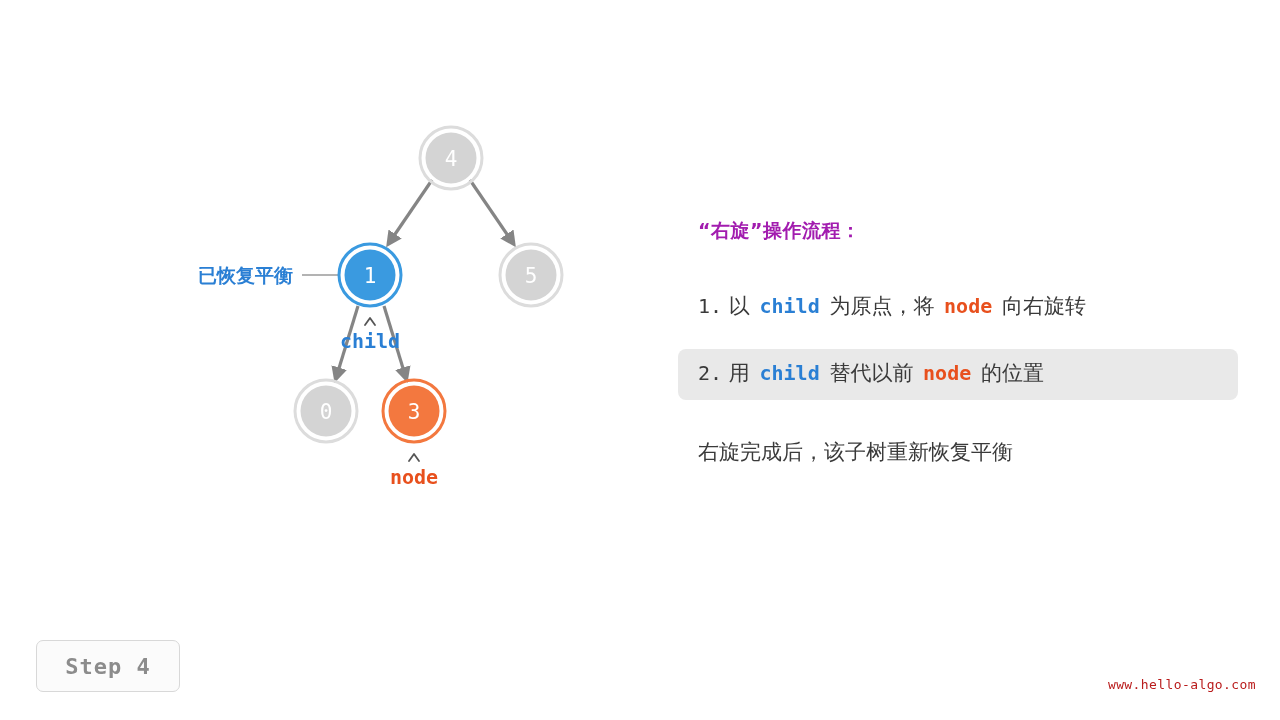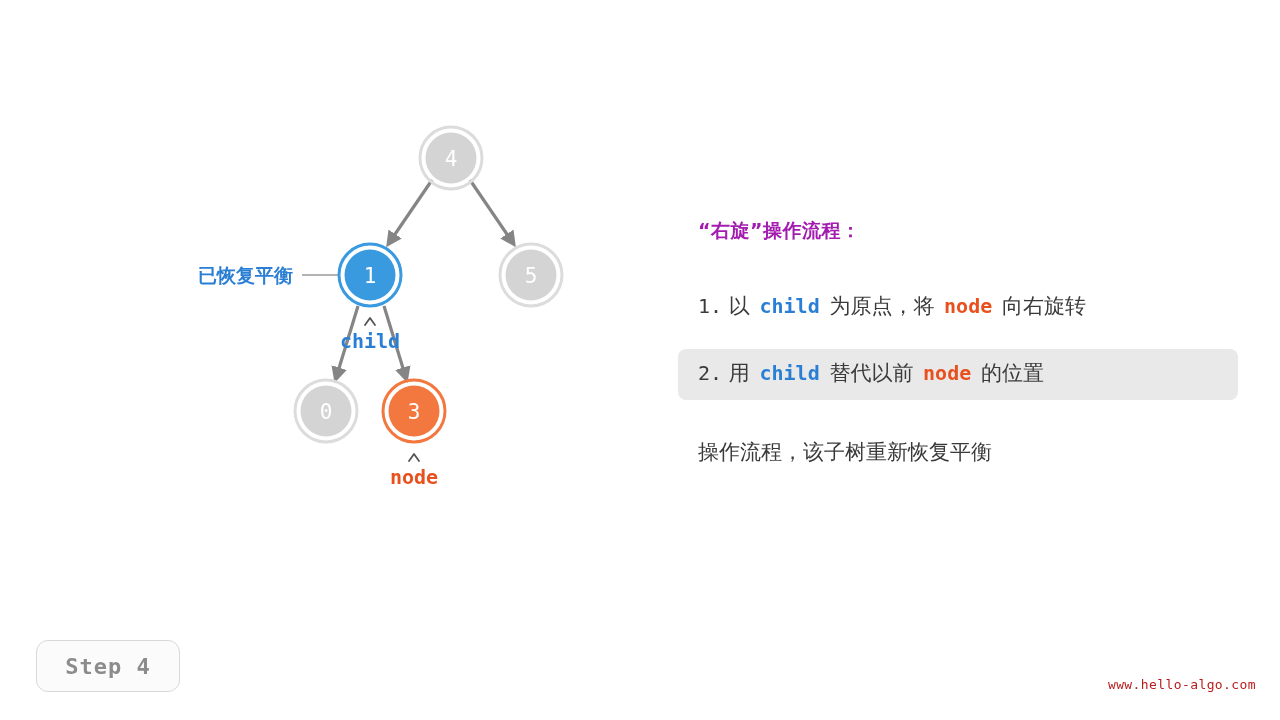--- a/index.html
+++ b/index.html
@@ -112,21 +112,21 @@
 
   
   #step-badge {
     position: absolute;
     left: 36px;
     top: 640px;
     width: 144px;
     height: 52px;
     box-sizing: border-box;
     border: 1px solid #d8d8d8;
-    border-radius: 12px;
+    border-radius: 7px;
     background: #fbfbfb;
     display: flex;
     align-items: center;
     justify-content: center;
     font-family: "DejaVu Sans Mono", "Liberation Mono", monospace;
     font-size: 22px;
     font-weight: bold;
     color: #8c8c8c;
     letter-spacing: 1px;
   }
@@ -221,18 +221,18 @@
 
   <div class="flow-step highlight">
     <span class="idx">2.</span>
     <span>用</span>
     <span class="code child">child</span>
     <span>替代以前</span>
     <span class="code node">node</span>
     <span>的位置</span>
   </div>
 
-  <div id="flow-footnote">操作流程，该子树重新恢复平衡</div>
+  <div id="flow-footnote">右旋完成后，该子树重新恢复平衡</div>
 </div>
 
 <div id="step-badge">Step 4</div>
 
 <div id="watermark">www.hello-algo.com</div>
 
 </body></html>

